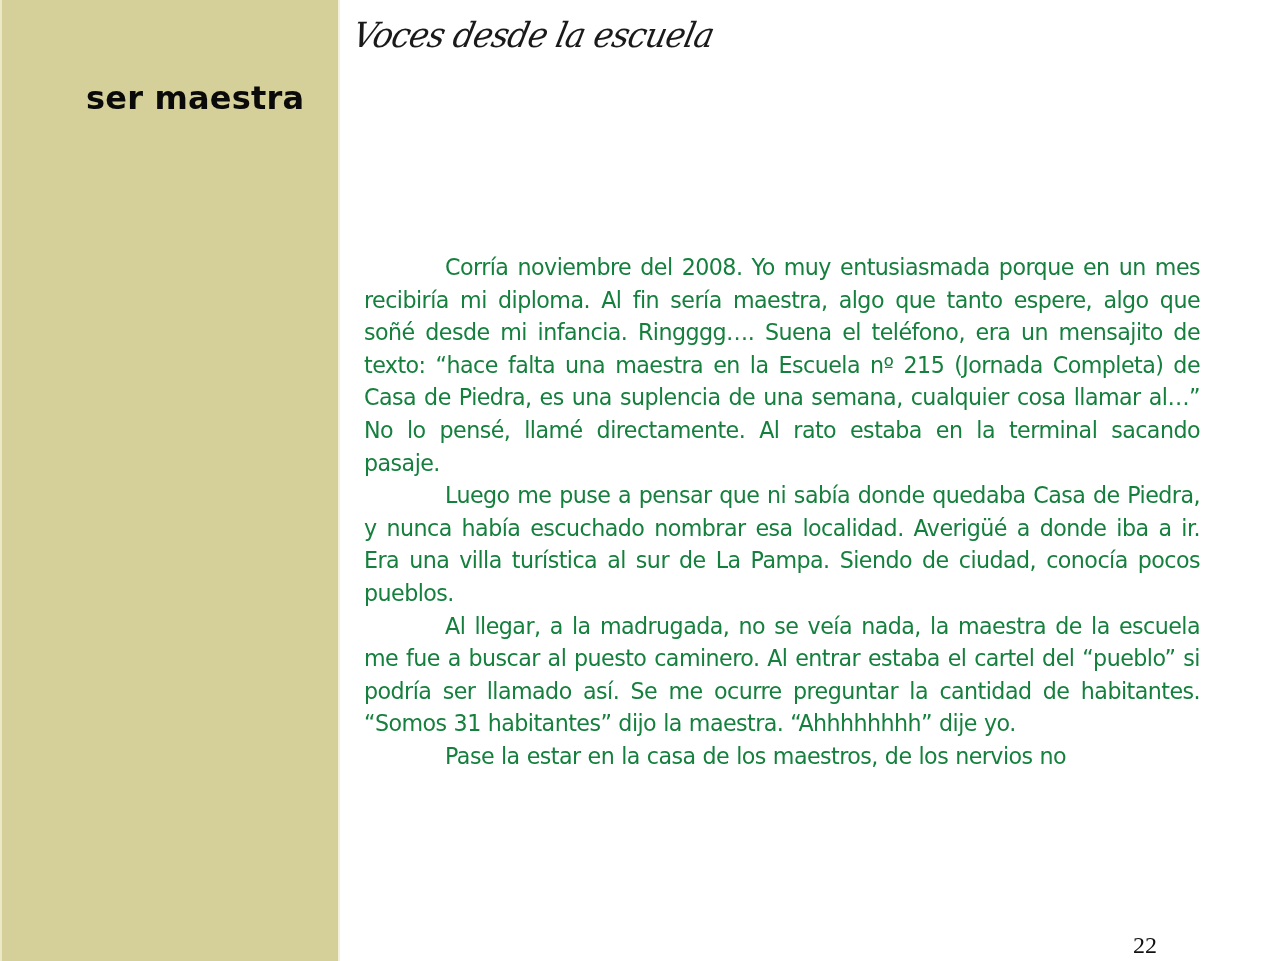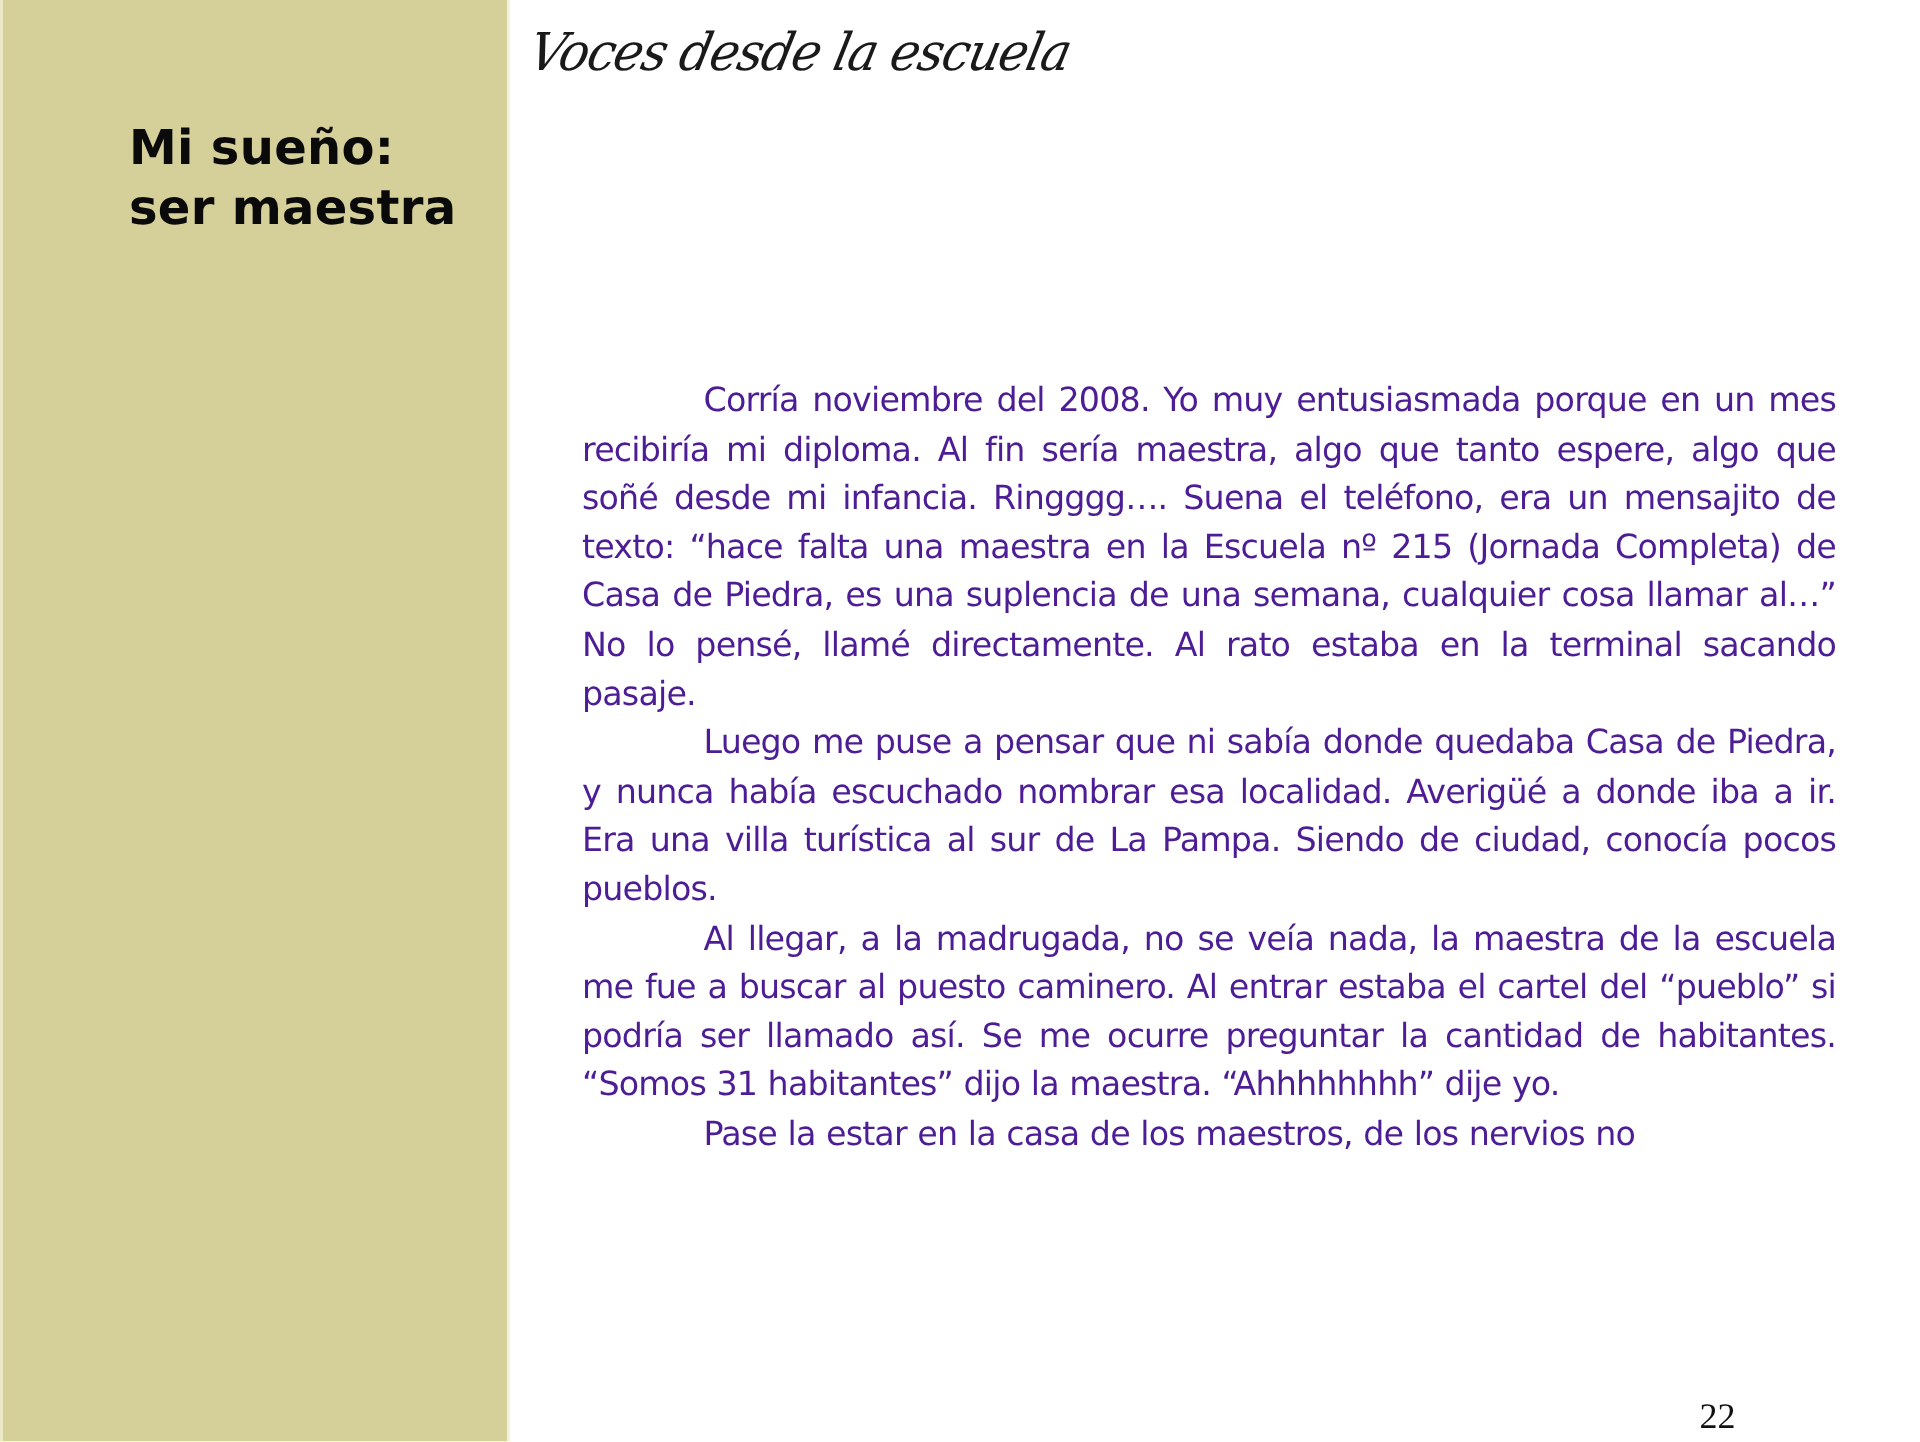--- a/index.html
+++ b/index.html
@@ -62,25 +62,24 @@
       font-weight: normal;
     }
     .body-text {
       position: absolute;
       left: 364px;
       top: 251px;
       width: 836px;
       font-family: "DejaVu Sans", sans-serif;
       font-size: 22.2px;
       line-height: 32.6px;
-      color: #4c1d95;
+      color: #15803d;
       text-align: justify;
       letter-spacing: -0.55px;
       word-spacing: 0.5px;
-      margin-left: 24px;
     }
     .body-text p {
       margin: 0;
     }
     .body-text p.indent {
       text-indent: 81px;
     }
     .page-number {
       position: absolute;
       left: 1133px;
@@ -89,21 +88,20 @@
       font-size: 24px;
       color: #111111;
       margin-top: 24px;
     }
   </style>
 </head>
 <body>
 
 <div class="sidebar">
   <h1 class="page-title">
-    <span>Mi sueño:</span>
     <span>ser maestra</span>
   </h1>
 
 </div>
 <div class="sidebar-edge"></div>
 
 <div class="running-head">Voces desde la escuela</div>
 
 <div class="body-text">
   <p class="indent">Corría noviembre del 2008. Yo muy entusiasmada porque en un mes recibiría mi diploma. Al fin sería maestra, algo que tan­to espere, algo que soñé desde mi infancia. Ringggg…. Suena el teléfono, era un mensajito de texto: “hace falta una maestra en la Escuela nº 215 (Jornada Completa) de Casa de Piedra, es una suplencia de una semana, cualquier cosa llamar al…” No lo pensé, llamé directamente. Al rato estaba en la terminal sacando pasaje.</p>

